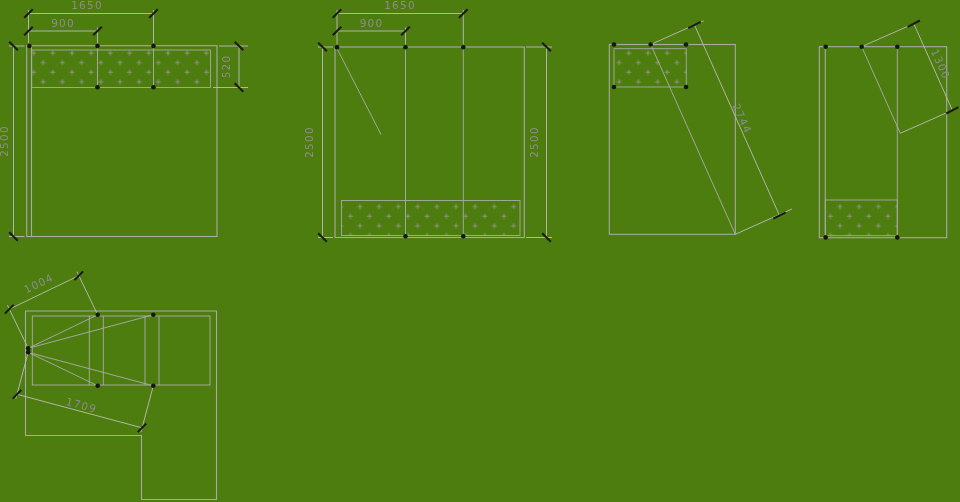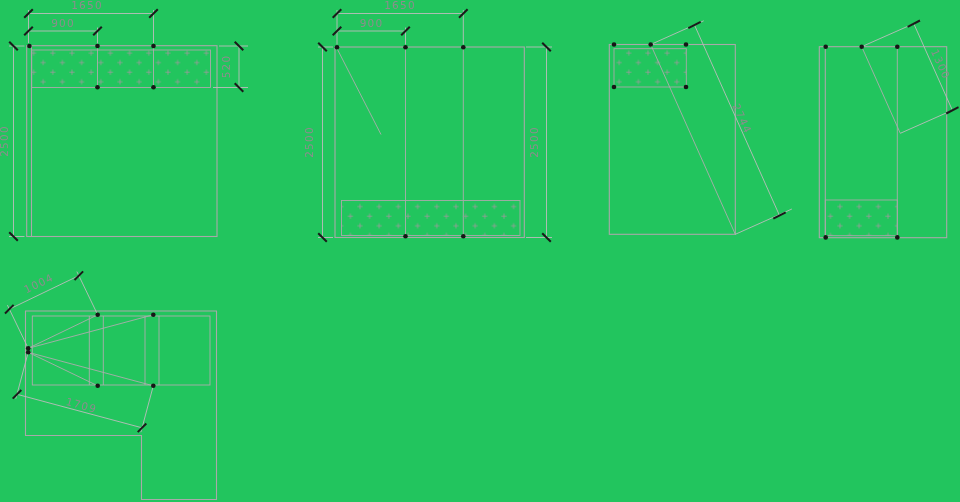--- a/index.html
+++ b/index.html
@@ -1,16 +1,16 @@
 <!DOCTYPE html>
 <html><head>
 <meta charset="utf-8">
 <style>
   html,body{margin:0;padding:0;background:#ffffff;}
-  .canvas{position:relative;width:960px;height:502px;background:#22c55e;overflow:hidden;
+  .canvas{position:relative;width:960px;height:502px;background:#4d7c0f;overflow:hidden;
           font-family:"DejaVu Sans", sans-serif;}
   svg{display:block;}
   .wall{stroke:#a9a9a9;stroke-width:1.1;fill:none;}
   .thin{stroke:#adadad;stroke-width:0.9;fill:none;}
   .dim{stroke:#bcbcbc;stroke-width:0.9;fill:none;}
   .hatchrect{stroke:#a9a9a9;stroke-width:0.9;fill:url(#plusHatch);}
   .tick{stroke:#1a1a1a;stroke-width:2;}
   .dot{fill:#161616;stroke:none;}
   .dimtext{fill:#8d8d8d;font-size:10.5px;letter-spacing:1.2px;}
 </style>

